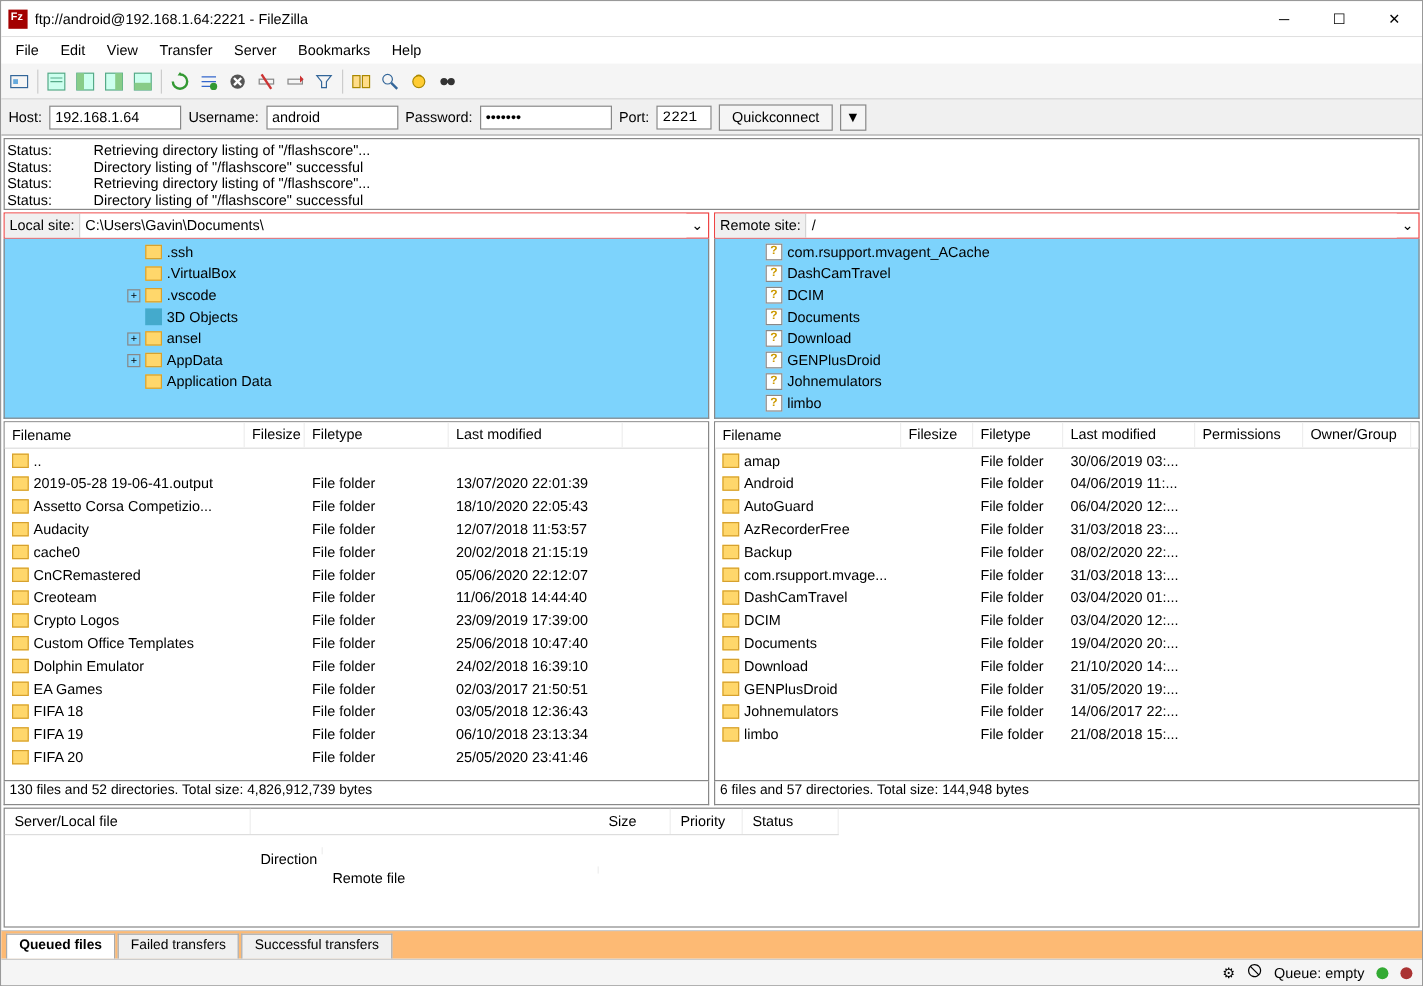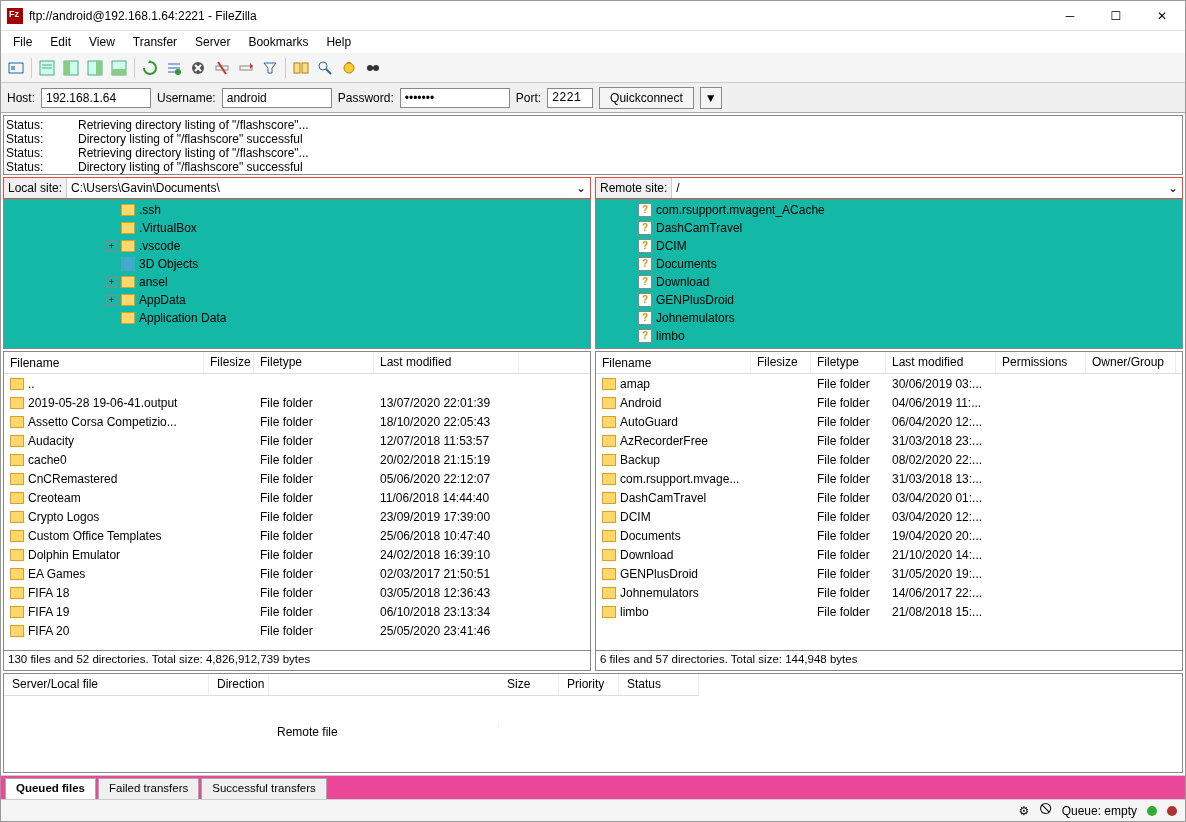--- a/index.html
+++ b/index.html
@@ -21,21 +21,21 @@
 .qbtn{border:1px solid #888;background:#f5f5f5;padding:2px 10px;height:22px;cursor:pointer}
 .log{height:60px;border:1px solid #888;margin:2px;overflow:hidden;position:relative;padding:2px;font-size:11px;line-height:14px}
 .log .row{display:flex}
 .log .lbl{width:72px}
 .panes{flex:1;display:flex;gap:4px;padding:0 2px;min-height:0}
 .pane{flex:1;display:flex;flex-direction:column;min-width:0}
 .sitebar{height:22px;display:flex;align-items:center;border:1px solid #ef4444;background:#fff}
 .sitebar label{padding:0 4px;background:#f0f0f0;border-right:1px solid #ccc;height:100%;display:flex;align-items:center}
 .sitebar input{flex:1;border:0;padding:0 4px;height:100%}
 .sitebar .dd{width:18px;text-align:center;cursor:pointer}
-.tree{height:150px;border:1px solid #888;border-top:0;overflow-y:scroll;overflow-x:hidden;background:#14b8a6;padding:2px;font-size:11.5px;line-height:18px}
+.tree{height:150px;border:1px solid #888;border-top:0;overflow-y:scroll;overflow-x:hidden;background:#7dd3fc;padding:2px;font-size:11.5px;line-height:18px}
 .tnode{display:flex;align-items:center;white-space:nowrap}
 .fico{width:14px;height:12px;background:#ffd76b;border:1px solid #d6a12e;margin-right:4px;display:inline-block}
 .qico{width:14px;height:14px;background:#fff;border:1px solid #888;margin-right:4px;display:inline-flex;align-items:center;justify-content:center;color:#c90;font-weight:bold;font-size:10px}
 .list{flex:1;border:1px solid #888;margin-top:2px;display:flex;flex-direction:column;min-height:0}
 .lhdr{display:flex;background:#fff;border-bottom:1px solid #ddd;height:22px}
 .lhdr span{padding:3px 6px;border-right:1px solid #eee;overflow:hidden;white-space:nowrap}
 .lbody{flex:1;overflow-y:scroll;overflow-x:auto}
 .lrow{display:flex;height:19px;align-items:center;white-space:nowrap}
 .lrow span{padding:0 6px;overflow:hidden}
 .c-nm{width:200px;display:flex;align-items:center}
@@ -45,21 +45,21 @@
 .r .c-nm{width:155px}
 .r .c-sz{width:60px}
 .r .c-tp{width:75px}
 .r .c-lm{width:110px}
 .r .c-pm{width:90px}
 .r .c-og{width:90px}
 .summ{height:20px;border:1px solid #888;border-top:0;padding:2px 4px;font-size:11.5px}
 .queue{height:100px;border:1px solid #888;margin:2px;display:flex;flex-direction:row}
 .qhdr{display:flex;border-bottom:1px solid #ddd;height:22px}
 .qhdr span{padding:3px 8px;border-right:1px solid #eee}
-.tabs{height:24px;display:flex;border-top:1px solid #ccc;background:#ec4899;padding-top:2px;padding-left:4px}
+.tabs{height:24px;display:flex;border-top:1px solid #ccc;background:#fdba74;padding-top:2px;padding-left:4px}
 .tab{padding:3px 10px;border:1px solid #aaa;border-bottom:0;background:#f0f0f0;margin-right:2px;cursor:pointer;font-size:11.5px}
 .tab.active{background:#fff;font-weight:bold}
 .status{height:22px;border-top:1px solid #ccc;display:flex;align-items:center;justify-content:flex-end;padding:0 8px;gap:10px;background:#f5f5f5}
 .dot{width:10px;height:10px;border-radius:50%}
 svg{display:block}
 </style>
 </head>
 <body>
 
 <div class="titlebar">
@@ -527,21 +527,21 @@
           </div>
         </div>
     </div>
     <div class="summ">6 files and 57 directories. Total size: 144,948 bytes</div>
   </div>
 </div>
 
 <div class="queue">
   <div class="qhdr" id="qhdr">
       <span style="width: 205px;">Server/Local file</span>
-      <span style="width: 60px;">Direction</span>
+      <span style="width: 60px; margin-top: 32px;">Direction</span>
       <span style="width: 230px; margin-top: 48px;">Remote file</span>
       <span style="width: 60px;">Size</span>
       <span style="width: 60px;">Priority</span>
       <span style="width: 80px;">Status</span>
     </div>
   <div style="flex:1"></div>
 </div>
 
 <div class="tabs" id="tabs">
     <div class="tab active">Queued files</div>

